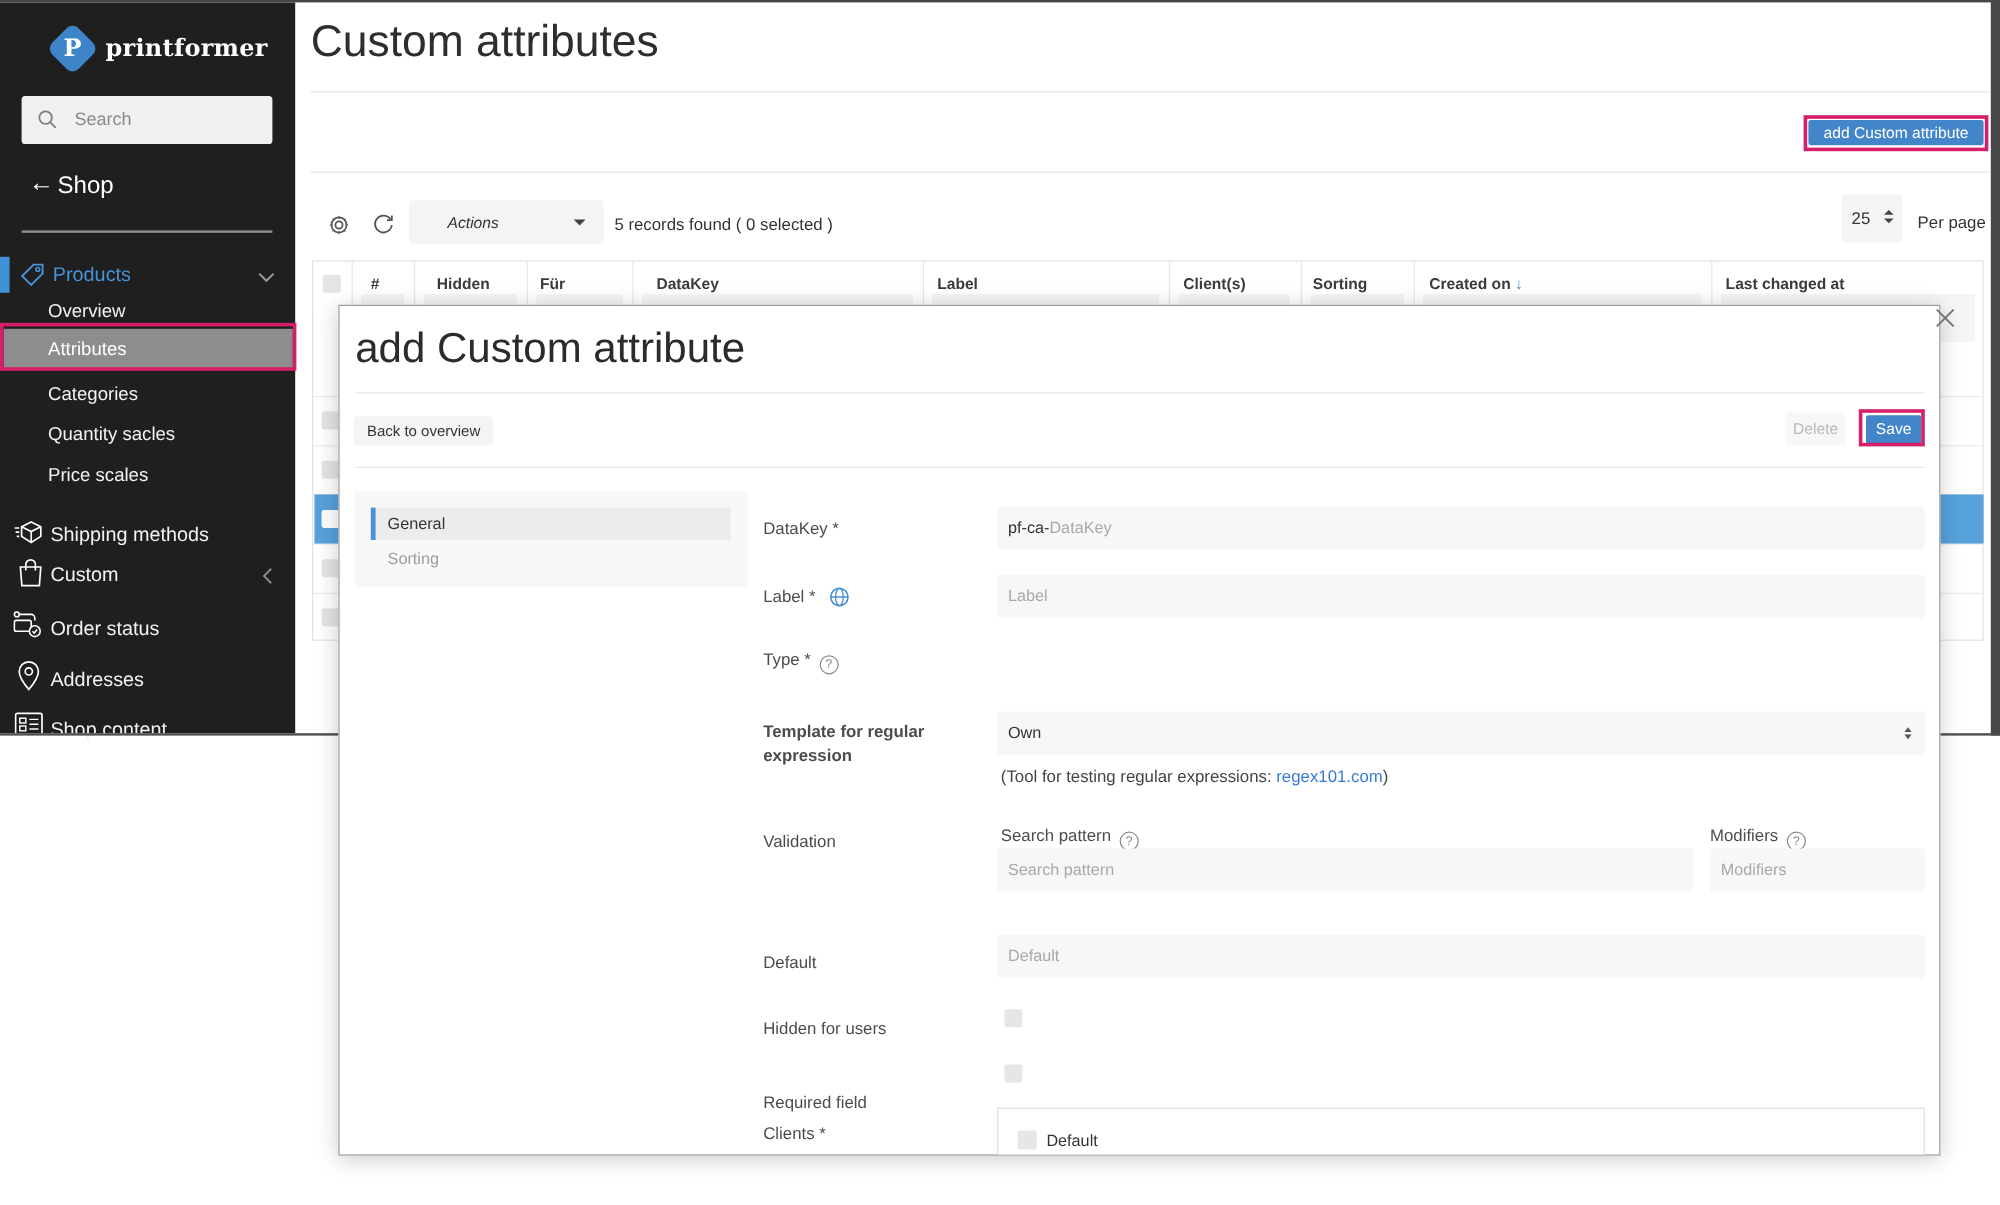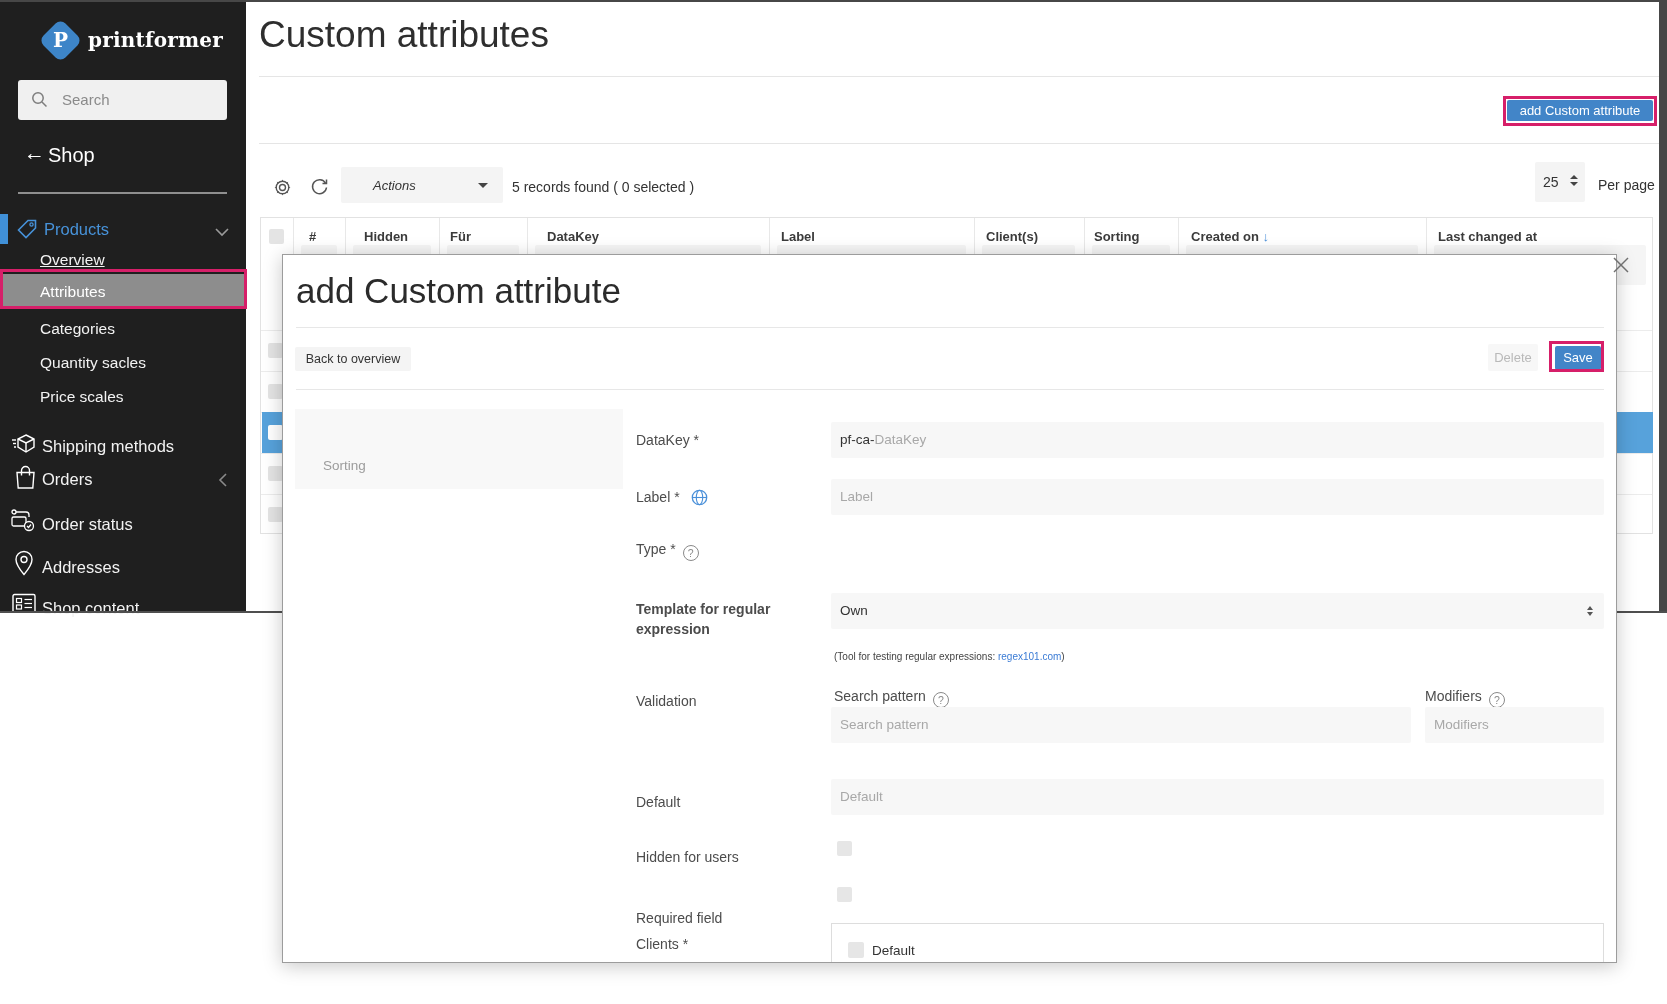--- a/index.html
+++ b/index.html
@@ -70,21 +70,21 @@
 .navgen .t{position:absolute;left:14px;top:6px;font-size:13.5px;color:#333;}
 .navsort{position:absolute;left:28px;top:49px;font-size:13.5px;color:#9c9c9c;}
 .flabel{position:absolute;left:353px;font-size:14px;color:#4c4c4c;}
 .finput{position:absolute;left:548px;width:773px;height:36px;background:#f7f7f7;border-radius:2px;font-size:13.5px;line-height:36px;}
 .finput .txt{margin-left:9px;color:#333;}
 .finput .ph{margin-left:9px;color:#a8a8a8;}
 .selarrows{position:absolute;right:11px;top:13px;}
 .selarrows .u{width:0;height:0;border-left:3.5px solid transparent;border-right:3.5px solid transparent;border-bottom:4px solid #555;margin-bottom:2px;}
 .selarrows .d{width:0;height:0;border-left:3.5px solid transparent;border-right:3.5px solid transparent;border-top:4px solid #555;}
 .qm{display:inline-block;width:16px;height:16px;border:1.5px solid #8a8a8a;border-radius:50%;color:#8a8a8a;font-size:10.5px;text-align:center;line-height:14px;vertical-align:-3px;margin-left:7px;}
-.note{position:absolute;left:551px;top:396px;font-size:10px;color:#444;}
+.note{position:absolute;left:551px;top:384px;font-size:14px;color:#444;}
 .note a{color:#3a7bd5;text-decoration:none;}
 .vlabel{position:absolute;font-size:14px;color:#4c4c4c;}
 .mcheck{position:absolute;width:15px;height:15px;background:#e6e6e6;border-radius:2px;}
 .clientsbox{position:absolute;left:548px;top:668px;width:773px;height:70px;border:1px solid #ddd;background:#fff;}
 .clientsbox .cbx{position:absolute;left:16px;top:18px;width:16px;height:16px;background:#e6e6e6;border-radius:2px;}
 .clientsbox .lb{position:absolute;left:40px;top:19px;font-size:13.5px;color:#333;}
 
 #closex{left:1613px;top:257px;}
 
 .pink{border:3px solid #d61f69;}
@@ -120,21 +120,21 @@
           <circle cx="15.5" cy="6.5" r="1.6" fill="none" stroke="#4792d9" stroke-width="1.3"></circle>
         </svg>
     </span>
     <div class="abs prod-label">Products</div>
     <span class="abs prod-chev">
       <svg width="16" height="10" viewBox="0 0 16 10">
           <polyline points="2,2 8,8 14,2" fill="none" stroke="#9a9a9a" stroke-width="1.6"></polyline>
         </svg>
     </span>
 
-    <div class="abs subitem" style="top:249px;text-decoration:underline;">Overview</div>
+    <div class="abs subitem" style="top:249px;">Overview</div>
     <div class="abs attr-row"></div>
     <div class="abs attr-label">Attributes</div>
     <div class="abs subitem" style="top:318px;">Categories</div>
     <div class="abs subitem" style="top:352px;">Quantity sacles</div>
     <div class="abs subitem" style="top:386px;">Price scales</div>
 
     <span class="abs nav-icon" style="top:430px;">
       <svg width="25" height="24" viewBox="0 0 25 24">
           <path d="M14 3 L22 7 L22 15 L14 20 L6 15 L6 7 Z" fill="none" stroke="#fff" stroke-width="1.4"></path>
           <path d="M6 7 L14 11 L22 7" fill="none" stroke="#fff" stroke-width="1.4"></path>
@@ -145,21 +145,21 @@
         </svg>
     </span>
     <div class="abs mainitem" style="top:435px;">Shipping methods</div>
 
     <span class="abs nav-icon" style="left:14px;top:463px;">
       <svg width="23" height="25" viewBox="0 0 23 25">
           <path d="M3 7.5 H20 L18.8 23 H4.2 Z" fill="none" stroke="#fff" stroke-width="1.4"></path>
           <path d="M7.5 10.5 V5.5 a4 4 0 0 1 8 0 V10.5" fill="none" stroke="#fff" stroke-width="1.4"></path>
         </svg>
     </span>
-    <div class="abs mainitem" style="top:468px;">Orders</div>
+    <div class="abs mainitem" style="top:468px;">Custom</div>
     <span class="abs ord-chev">
       <svg width="10" height="16" viewBox="0 0 10 16">
           <polyline points="8,2 2,8 8,14" fill="none" stroke="#8a8a8a" stroke-width="1.6"></polyline>
         </svg>
     </span>
 
     <span class="abs nav-icon" style="left:10px;top:505px;">
       <svg width="28" height="28" viewBox="0 0 28 28">
           <circle cx="4" cy="5" r="2" fill="none" stroke="#fff" stroke-width="1.3"></circle>
           <path d="M6 5 H16 a3 3 0 0 1 3 3 V10" fill="none" stroke="#fff" stroke-width="1.3"></path>
@@ -272,20 +272,24 @@
 
 <div id="modal" class="abs">
   <div class="abs m-title">add Custom attribute</div>
   <div class="m-div" style="top:72px;"></div>
   <div class="abs backbtn">Back to overview</div>
   <div class="abs delbtn">Delete</div>
   <div class="abs savebtn">Save</div>
   <div class="m-div" style="top:134px;"></div>
 
   <div class="abs navpanel">
+    <div class="navgen">
+      <div class="bar"></div>
+      <div class="t">General</div>
+    </div>
     <div class="navsort">Sorting</div>
   </div>
 
   <div class="flabel" style="top:177px;">DataKey *</div>
   <div class="finput" style="top:167px;"><span class="txt">pf-ca-</span><span class="ph" style="margin-left:0;">DataKey</span></div>
 
   <div class="flabel" style="top:234px;"><span>Label *</span>
     <span style="vertical-align:-4px;margin-left:8px;display:inline-block;">
       <svg width="17" height="17" viewBox="0 0 17 17">
           <circle cx="8.5" cy="8.5" r="7.2" fill="none" stroke="#4a90d9" stroke-width="1.3"></circle>

